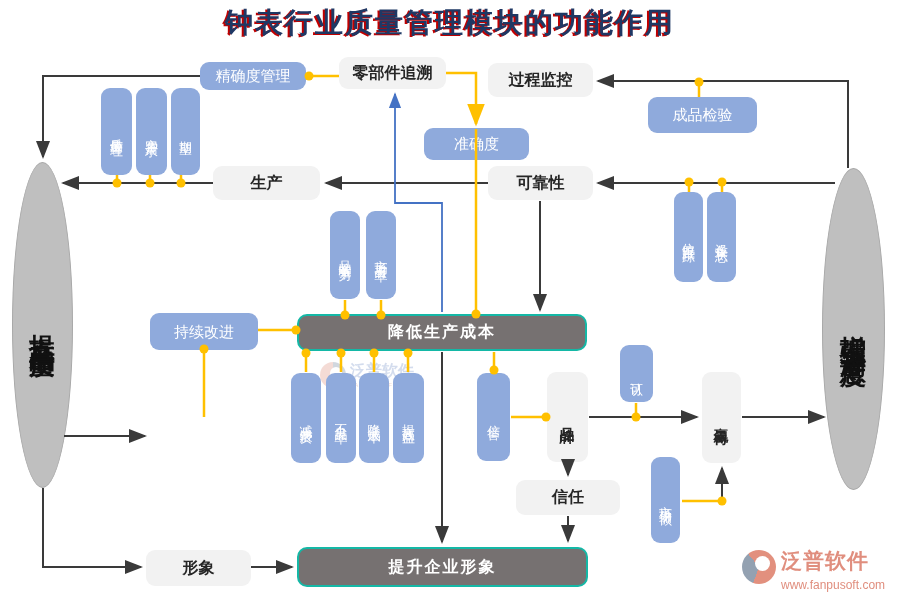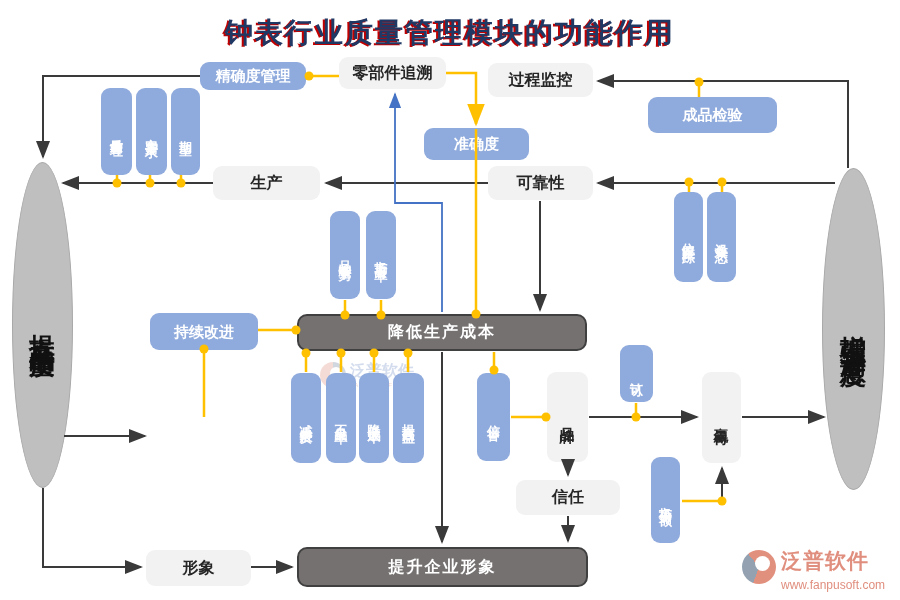--- a/index.html
+++ b/index.html
@@ -1,25 +1,25 @@
 <!DOCTYPE html>
 <html><head>
 <meta charset="utf-8">
 <style>
   html,body{margin:0;padding:0;background:#fff;}
   #stage{position:relative;width:900px;height:600px;background:#fff;overflow:hidden;
          font-family:"Liberation Sans","DejaVu Sans",sans-serif;}
-  .title{position:absolute;left:0;top:14px;width:900px;text-align:center;
+  .title{position:absolute;left:0;top:4px;width:900px;text-align:center;
          font-size:28px;font-weight:bold;color:#1F3864;letter-spacing:2px;
          text-shadow:-2px 1px 0 #C00000;z-index:2;}
   .box{position:absolute;box-sizing:border-box;display:flex;align-items:center;
        justify-content:center;z-index:2;border-radius:9px;line-height:1.15;text-align:center;}
-  .blue{background:#8FAADC;color:#fff;font-weight:bold;font-size:15px;}
+  .blue{background:#8FAADC;color:#fff;font-weight:normal;font-size:15px;}
   .gray{background:#F2F2F2;color:#262626;font-weight:bold;font-size:16px;}
-  .dark{background:#767171;border:2px solid #404040;color:#fff;font-weight:bold;
+  .dark{background:#767171;border:2px solid #14b8a6;color:#fff;font-weight:bold;
         font-size:16px;border-radius:10px;letter-spacing:2px;}
   .vert{writing-mode:vertical-rl;text-orientation:upright;letter-spacing:2px;
         font-size:13px;line-height:1;}
   .gvert{font-size:15px;}
   .ellipse{position:absolute;box-sizing:border-box;background:#BFBFBF;border:1px solid #A8A8A8;
            border-radius:50%;display:flex;align-items:center;justify-content:center;z-index:2;}
   .ellipse .etext{writing-mode:vertical-rl;text-orientation:upright;color:#111;
            font-size:26px;font-weight:bold;letter-spacing:4px;line-height:1;}
   svg.wires{position:absolute;left:0;top:0;z-index:5;pointer-events:none;}
   .watermark{position:absolute;left:320px;top:361px;display:flex;align-items:center;gap:4px;
@@ -46,21 +46,21 @@
   <div class="title">钟表行业质量管理模块的功能作用</div>
 
   <div class="ellipse" style="left:12px;top:162px;width:61px;height:326px;">
     <span class="etext">提高产品质量</span>
   </div>
   <div class="ellipse" style="left:822px;top:168px;width:63px;height:322px;">
     <span class="etext">增强客户满意度</span>
   </div>
 
   <div class="box blue" style="left:200px;top:62px;width:106px;height:28px;">精确度管理</div>
-  <div class="box blue" style="left:648px;top:97px;width:129px;height:36px;">成品检验</div>
+  <div class="box blue" style="left:648px;top:97px;width:109px;height:36px;">成品检验</div>
   <div class="box blue" style="left:424px;top:128px;width:105px;height:32px;">准确度</div>
   <div class="box blue" style="left:150px;top:313px;width:108px;height:37px;">持续改进</div>
 
   <div class="box gray" style="left:339px;top:57px;width:107px;height:32px;text-align:right;">零部件追溯</div>
   <div class="box gray" style="left:488px;top:63px;width:105px;height:34px;">过程监控</div>
   <div class="box gray" style="left:213px;top:166px;width:107px;height:34px;">生产</div>
   <div class="box gray" style="left:488px;top:166px;width:105px;height:34px;">可靠性</div>
   <div class="box gray" style="left:146px;top:550px;width:105px;height:36px;">形象</div>
   <div class="box gray" style="left:516px;top:480px;width:104px;height:35px;text-align:center;">信任</div>
 

